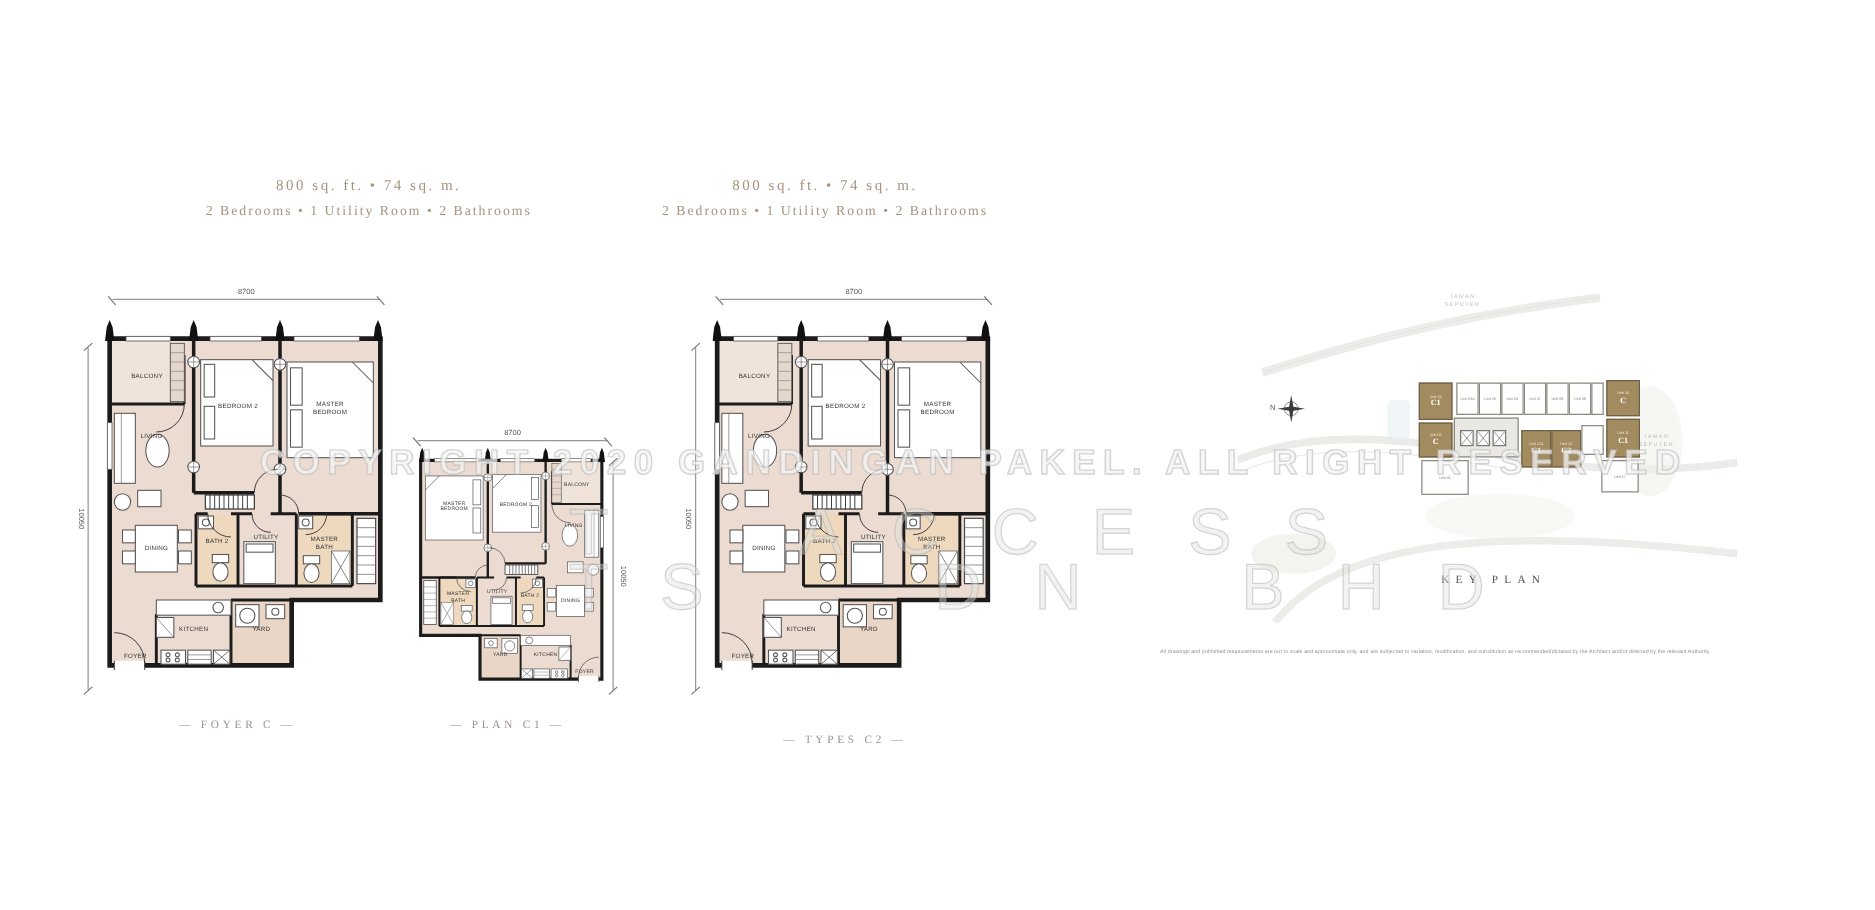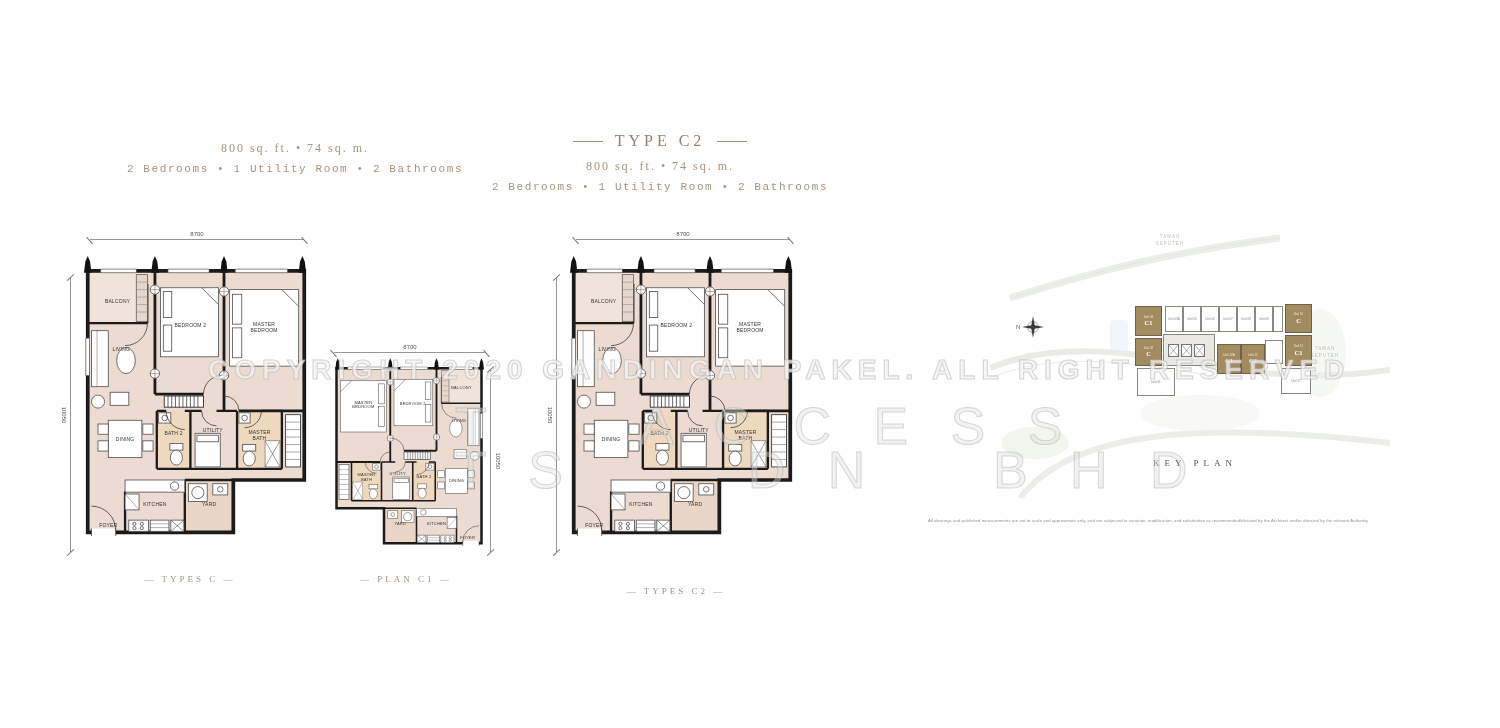--- a/index.html
+++ b/index.html
@@ -5,21 +5,21 @@
   html,body{margin:0;padding:0;}
   body{width:1500px;height:728px;background:#ffffff;position:relative;overflow:hidden;
        font-family:"Liberation Sans",sans-serif;}
 
   
   .plan-header{position:absolute;width:400px;text-align:center;color:#9a8471;}
   .ph-titlerow{display:flex;align-items:center;justify-content:center;gap:12px;}
   .ph-rule{width:30px;height:1px;background:#a28d7a;}
   .ph-title{font-family:"Liberation Serif",serif;font-size:16px;letter-spacing:4px;color:#97806c;}
   .ph-area{margin-top:9px;font-family:"Liberation Serif",serif;font-size:12px;letter-spacing:2px;color:#a7937f;}
-  .ph-config{margin-top:7px;font-family:Liberation Mono, monospace;font-size:11px;letter-spacing:1.6px;color:#a7937f;}
+  .ph-config{margin-top:7px;font-family:Liberation Serif, serif;font-size:11px;letter-spacing:1.6px;color:#a7937f;}
 
   
   .plan{position:absolute;}
   .plan-label{position:absolute;left:0;right:0;text-align:center;
      font-family:"Liberation Serif",serif;font-size:9px;letter-spacing:3px;color:#9b938a;}
   .rlabel{position:absolute;font-size:5px;line-height:1.2;color:#333;text-align:center;
      transform:translate(-50%,-50%);letter-spacing:0.2px;white-space:nowrap;}
   .rlabel.wrap{white-space:normal;width:36px;}
   .plan-c1 .rlabel{font-size:4px;}
   .plan-c1 .rlabel.wrap{width:28px;}
@@ -196,25 +196,20 @@
     </g>
   </defs>
 </svg>
 
 <div class="plan-header" style="left:95px;top:132px;">
   <div class="ph-area">800 sq. ft. • 74 sq. m.</div>
   <div class="ph-config">2 Bedrooms • 1 Utility Room • 2 Bathrooms</div>
 </div>
 
 <div class="plan-header" style="left:460px;top:132px;">
-  <div class="ph-titlerow">
-    <span class="ph-rule"></span>
-    <span class="ph-title">TYPE C2</span>
-    <span class="ph-rule"></span>
-  </div>
   <div class="ph-area">800 sq. ft. • 74 sq. m.</div>
   <div class="ph-config">2 Bedrooms • 1 Utility Room • 2 Bathrooms</div>
 </div>
 
 <div class="plan plan-c" style="left:60px;top:230px;width:260px;height:360px;">
   <div class="dim-h" style="left:30px;top:9px;width:214px;">
     <span class="dim-label">8700</span>
   </div>
   <div class="dim-v" style="left:10px;top:48px;height:274px;">
     <span class="dim-label">10050</span>
@@ -226,21 +221,21 @@
   <div class="rlabel" style="left:61.3px;top:119.3px;">LIVING</div>
   <div class="rlabel" style="left:130.4px;top:95.1px;">BEDROOM 2</div>
   <div class="rlabel wrap" style="left:204.1px;top:96.9px;">MASTER BEDROOM</div>
   <div class="rlabel" style="left:65.1px;top:208.9px;">DINING</div>
   <div class="rlabel" style="left:113.6px;top:203.3px;">BATH 2</div>
   <div class="rlabel" style="left:152.8px;top:199.6px;">UTILITY</div>
   <div class="rlabel wrap" style="left:199.5px;top:205.2px;">MASTER BATH</div>
   <div class="rlabel" style="left:94.9px;top:274.2px;">KITCHEN</div>
   <div class="rlabel" style="left:149.1px;top:274.2px;">YARD</div>
   <div class="rlabel" style="left:48.3px;top:294.8px;">FOYER</div>
-  <div class="plan-label" style="top:344px;">— TYPES C —</div>
+  <div class="plan-label" style="top:344px;">— FOYER C —</div>
 </div>
 
 <div class="plan plan-c1" style="left:326px;top:340px;width:180px;height:250px;">
   <div class="dim-h" style="left:8px;top:12px;width:152px;">
     <span class="dim-label">8700</span>
   </div>
   <div class="dim-v right" style="left:164px;top:30px;height:182px;">
     <span class="dim-label">10050</span>
   </div>
   <svg style="position:absolute;left:8px;top:18px;" width="150" height="188" viewBox="0 0 240 300">

